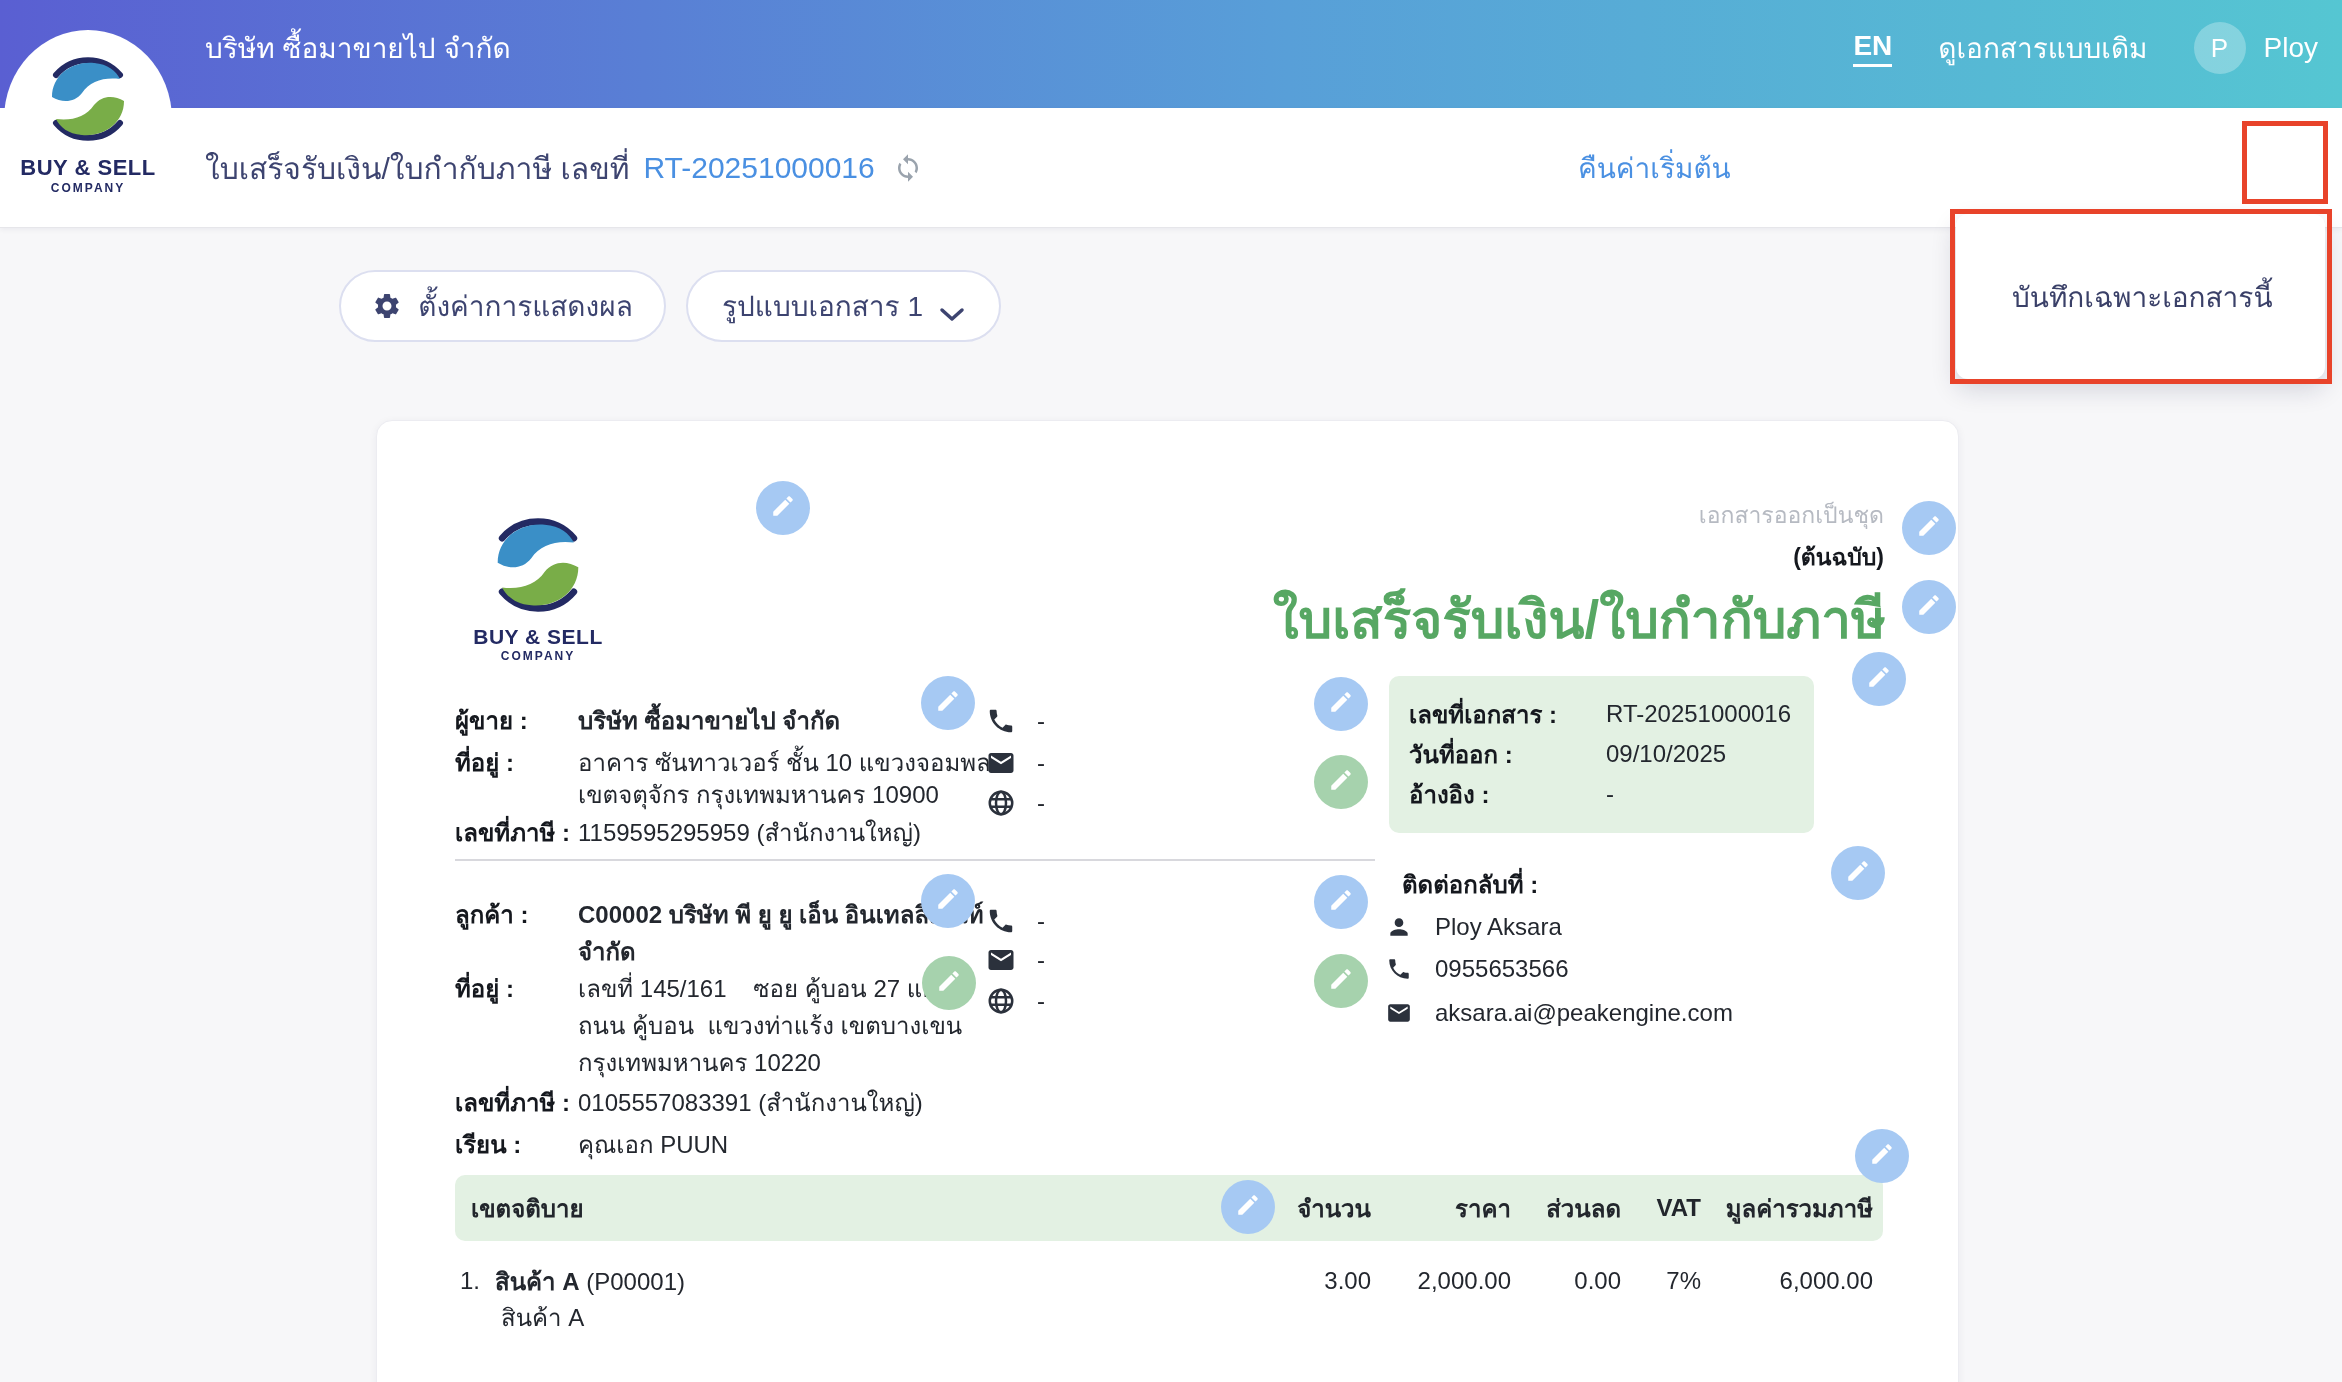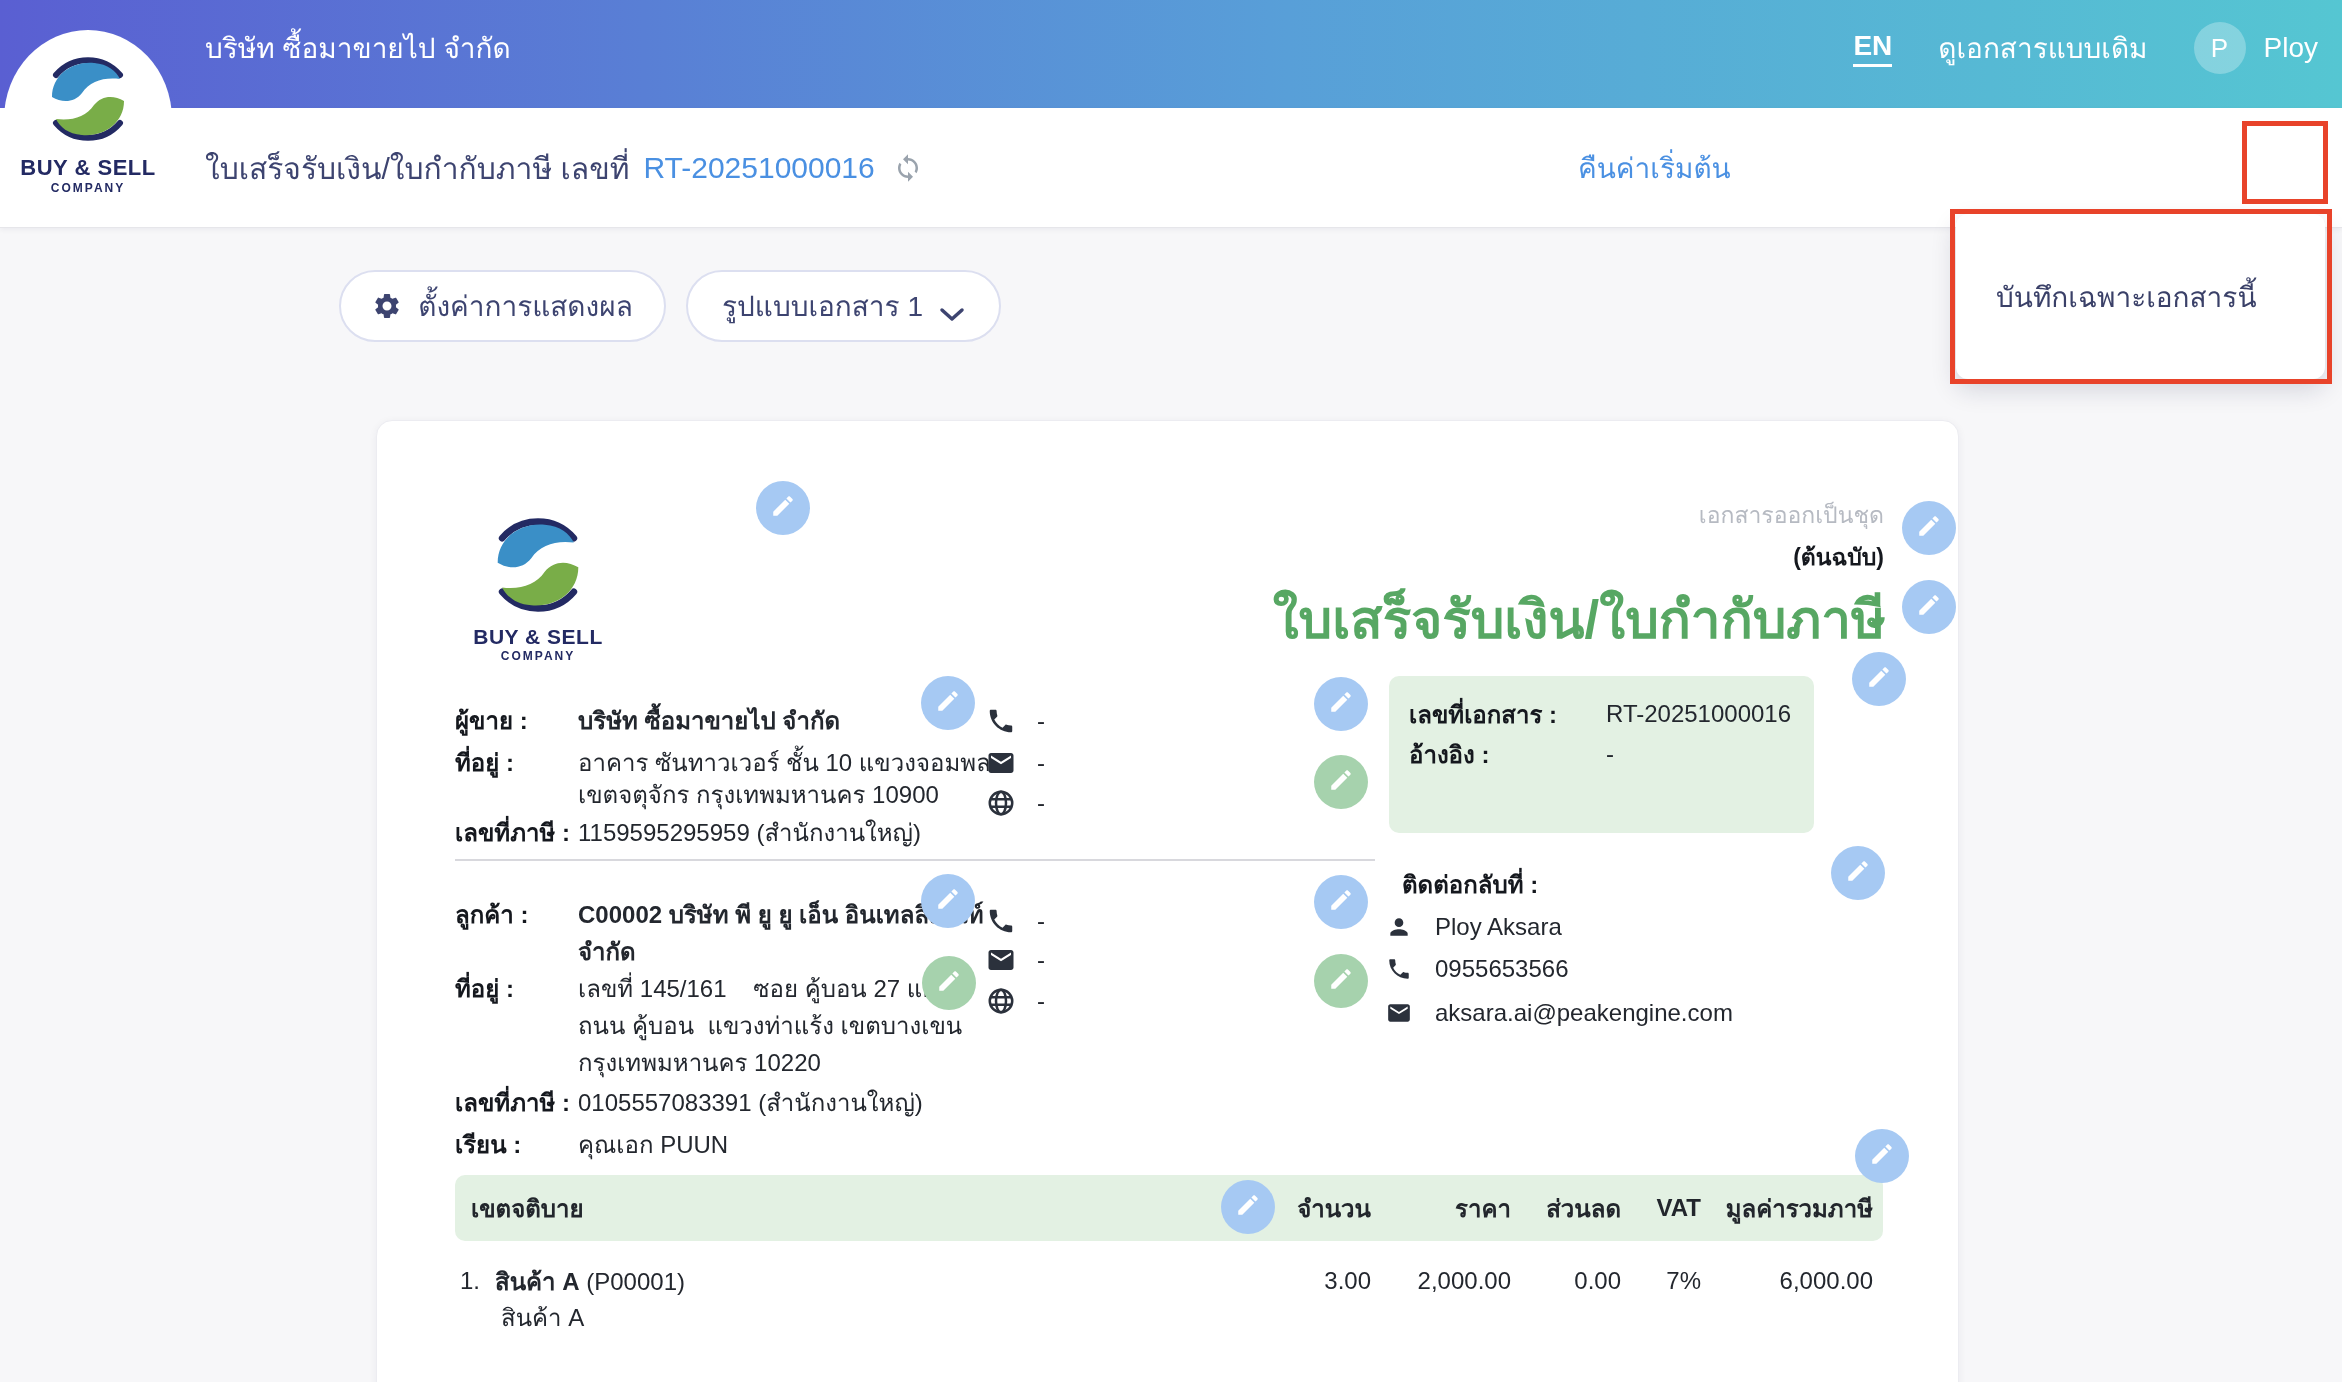--- a/index.html
+++ b/index.html
@@ -42,21 +42,21 @@
     display:flex; align-items:center; justify-content:center; cursor:pointer; }
   .save-btn { position:absolute; left:2056px; top:131px; width:268px; height:75px; background:#4fb8c0;
     border-radius:38px; color:#fff; font-size:28px; cursor:pointer; }
   .save-label { position:absolute; left:0; top:0; width:190px; height:75px; display:flex; align-items:center; justify-content:center; }
   .save-caret { position:absolute; left:190px; top:0; width:78px; height:75px; display:flex; align-items:center; justify-content:center; }
 
   
   .save-menu { position:absolute; left:1956px; top:214px; width:369px; height:165px; background:#fff;
     border-radius:12px; box-shadow:0 10px 26px rgba(20,25,60,.16); z-index:40;
     display:flex; flex-direction:column; justify-content:center; }
-  .save-menu .menu-item { height:82px; display:flex; align-items:center; padding-left:40px;
+  .save-menu .menu-item { height:82px; display:flex; align-items:center; padding-left:56px;
     font-size:28px; color:#3a4068; cursor:pointer; }
 
   
   .hl { position:absolute; border:5px solid #e8432a; z-index:60; pointer-events:none; }
   .hl-caret { left:2242px; top:121px; width:86px; height:83px; }
   .hl-menu { left:1950px; top:209px; width:382px; height:175px; }
 
   
   .pill { position:absolute; top:270px; height:72px; background:#fff; border:2px solid #dcdff0; border-radius:36px;
     display:flex; align-items:center; justify-content:center; gap:16px; color:#3d4470; font-size:28px; cursor:pointer; }
@@ -273,20 +273,24 @@
             <path d="M3 17.25V21h3.75L17.8 9.94l-3.75-3.75L3 17.25zM20.7 7.04c.39-.39.39-1.02 0-1.41l-2.34-2.34c-.39-.39-1.02-.39-1.41 0l-1.83 1.83 3.75 3.75 1.83-1.83z"></path>
           </svg></span>
     </div>
 
     <div class="info-box">
       <div class="info-row">
         <span class="k">เลขที่เอกสาร :</span>
         <span class="v">RT-20251000016</span>
       </div>
       <div class="info-row">
+        <span class="k">วันที่ออก :</span>
+        <span class="v">09/10/2025</span>
+      </div>
+      <div class="info-row">
         <span class="k">อ้างอิง :</span>
         <span class="v">-</span>
       </div>
     </div>
     <div class="pencil blue" style="left:1502px; top:258px;">
       <span><svg viewBox="0 0 24 24" fill="#fff">
             <path d="M3 17.25V21h3.75L17.8 9.94l-3.75-3.75L3 17.25zM20.7 7.04c.39-.39.39-1.02 0-1.41l-2.34-2.34c-.39-.39-1.02-.39-1.41 0l-1.83 1.83 3.75 3.75 1.83-1.83z"></path>
           </svg></span>
     </div>
 

